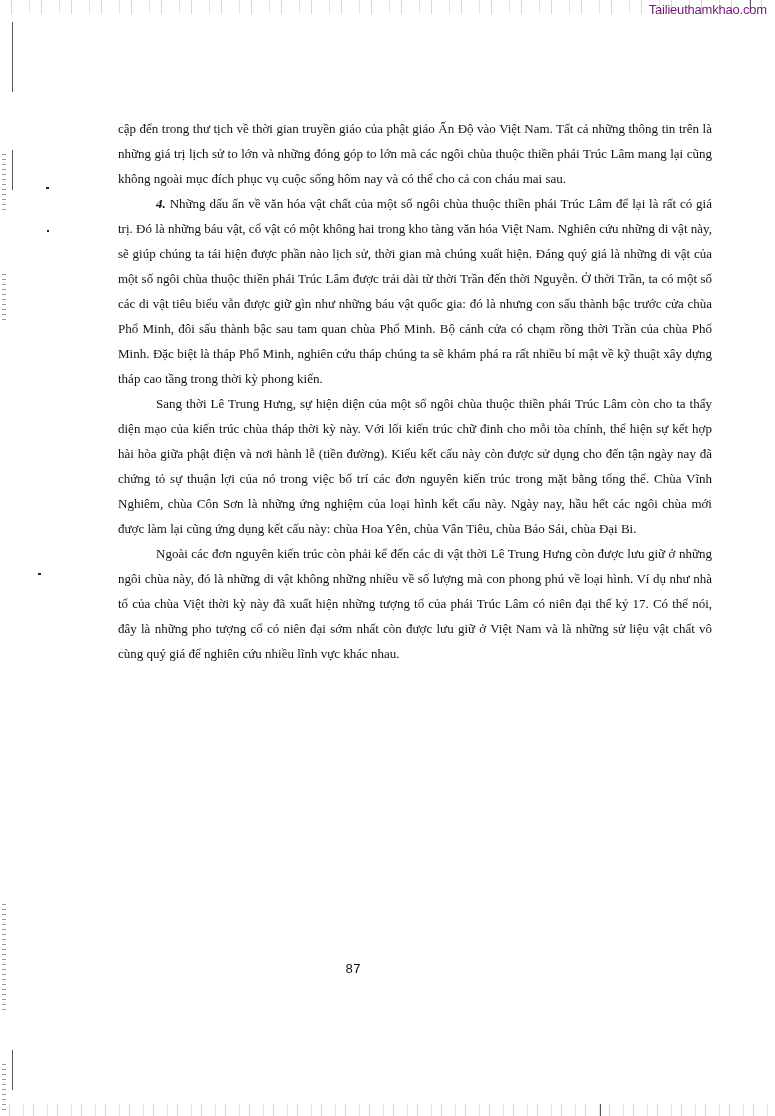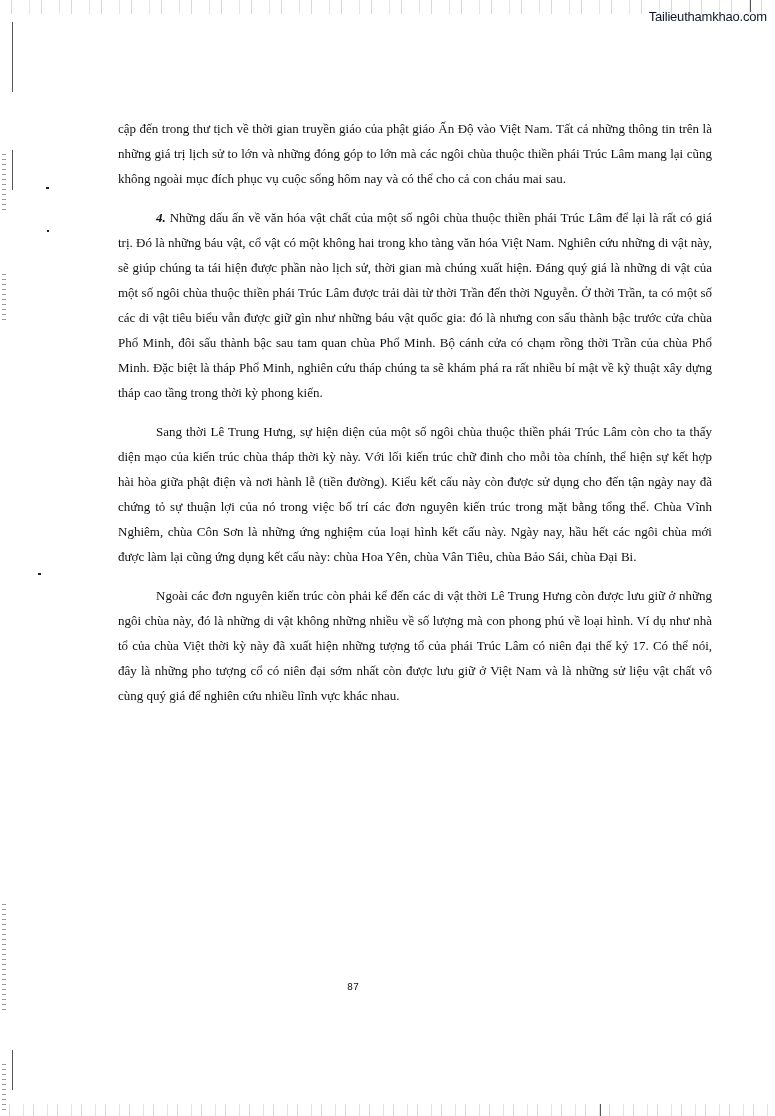--- a/index.html
+++ b/index.html
@@ -42,53 +42,53 @@
       background-image: repeating-linear-gradient(180deg, transparent 0 4px, #9a9a9a 4px 5px);
     }
     .speck {
       position: absolute;
       width: 3px; height: 2px;
       background: #222;
     }
     .watermark {
       position: absolute;
       right: 8px;
-      top: 9px;
+      top: 2px;
       font-family: "Liberation Sans", "DejaVu Sans", sans-serif;
       font-size: 13px;
-      color: #0f172a;
+      color: #701a75;
       letter-spacing: -0.2px;
     }
     .content {
       position: absolute;
       left: 118px;
       top: 116px;
       width: 594px;
     }
     .para {
       margin: 0;
       font-size: 13px;
       line-height: 25px;
       text-align: justify;
       text-align-last: left;
     }
-    .para + .para { margin-top: 14px; }
+    .para + .para { margin-top: 0; }
     .para.indent { text-indent: 38px; }
     .para .num {
       font-weight: bold;
       font-style: italic;
     }
     .page-number {
       position: absolute;
       left: 0;
       width: 706px;
-      top: 982px;
+      top: 962px;
       text-align: center;
       font-family: "Liberation Mono", "DejaVu Sans Mono", monospace;
-      font-size: 10px;
+      font-size: 13px;
       color: #111;
     }
     .right-tick {
       position: absolute;
       left: 750px;
       top: 0;
       width: 1px;
       height: 12px;
       background: #555;
     }

